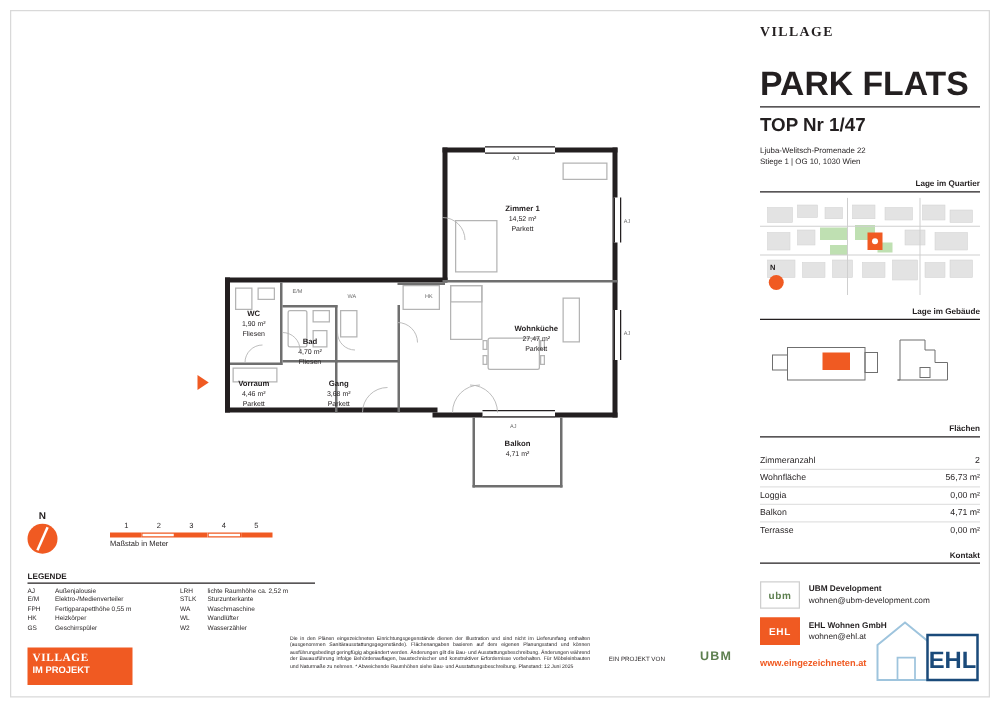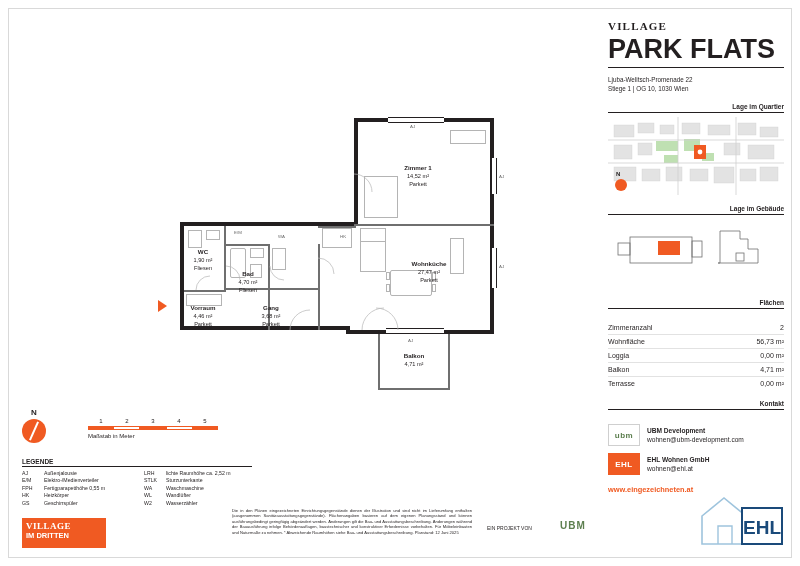--- a/index.html
+++ b/index.html
@@ -26,21 +26,21 @@
     position:absolute; left:608px; top:20px; width:176px; height:528px;
   }
   .brand { position:relative; }
   .brand-village {
     font-size:11px; letter-spacing:1.2px; color:#231f20; font-weight:bold;
     font-family:"Liberation Serif", serif;
   }
   .brand-park {
     font-family:"Liberation Sans", sans-serif;
     font-weight:bold; font-size:27px; letter-spacing:0px; line-height:30px;
-    color:#231f20; margin-top:2px; white-space:nowrap;
+    color:#231f20; margin-top:20px; white-space:nowrap;
   }
   .brand-rule { height:1px; background:#231f20; margin-top:3px; }
   .brand-top {
     font-size:15px; font-weight:bold; margin-top:6px; color:#231f20;
   }
   .brand-addr {
     font-size:6.3px; line-height:9px; color:#231f20; margin-top:7px;
   }
 
   .section-hd {
@@ -351,34 +351,35 @@
         <div class="legend-row">
             <span class="ab">W2</span>
             <span>Wasserzähler</span>
           </div>
       </div>
     </div>
   </div>
 
   <div class="village-logo">
     <div class="l1">VILLAGE</div>
-    <div class="l2">IM DRITTEN</div>
+    <div class="l2">IM PROJEKT</div>
   </div>
 
   <div class="disclaimer">Die in den Plänen eingezeichneten Einrichtungsgegenstände dienen der Illustration und sind nicht im Lieferumfang enthalten (ausgenommen Sanitärausstattungsgegenstände). Flächenangaben basieren auf dem eigenen Planungsstand und können ausführungsbedingt geringfügig abgeändert werden. Änderungen gilt die Bau- und Ausstattungsbeschreibung. Änderungen während der Bauausführung infolge Behördenauflagen, baustechnischer und konstruktiver Erfordernisse vorbehalten. Für Möbeleinbauten und Naturmaße zu nehmen. * Abweichende Raumhöhen siehe Bau- und Ausstattungsbeschreibung. Planstand: 12 Juni 2025</div>
 
   <div class="projectof">EIN PROJEKT VON</div>
   <div class="projectof-logo">UBM</div>
 
   <div class="right-panel">
 
     <div class="brand">
       <div class="brand-village">VILLAGE</div>
       <div class="brand-park">PARK FLATS</div>
       <div class="brand-rule"></div>
+      <div class="brand-top">TOP Nr 1/47</div>
       <div class="brand-addr">
         <div>Ljuba-Welitsch-Promenade 22</div>
         <div>Stiege 1 | OG 10, 1030 Wien</div>
       </div>
     </div>
 
     <div class="section-hd">Lage im Quartier</div>
     <div class="map-box">
       <svg width="176" height="78">
         <rect x="0" y="0" width="176" height="78" fill="#ffffff"></rect>

